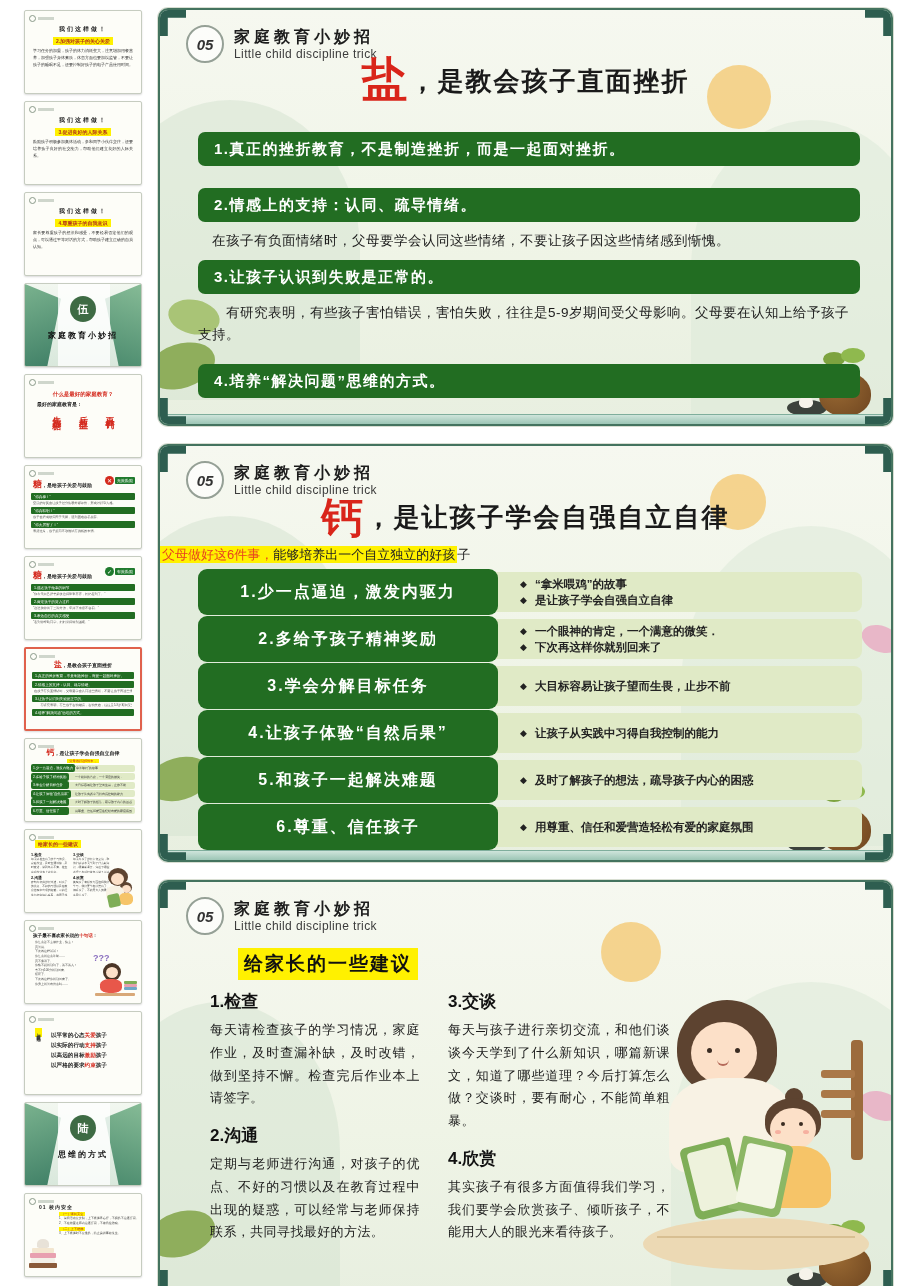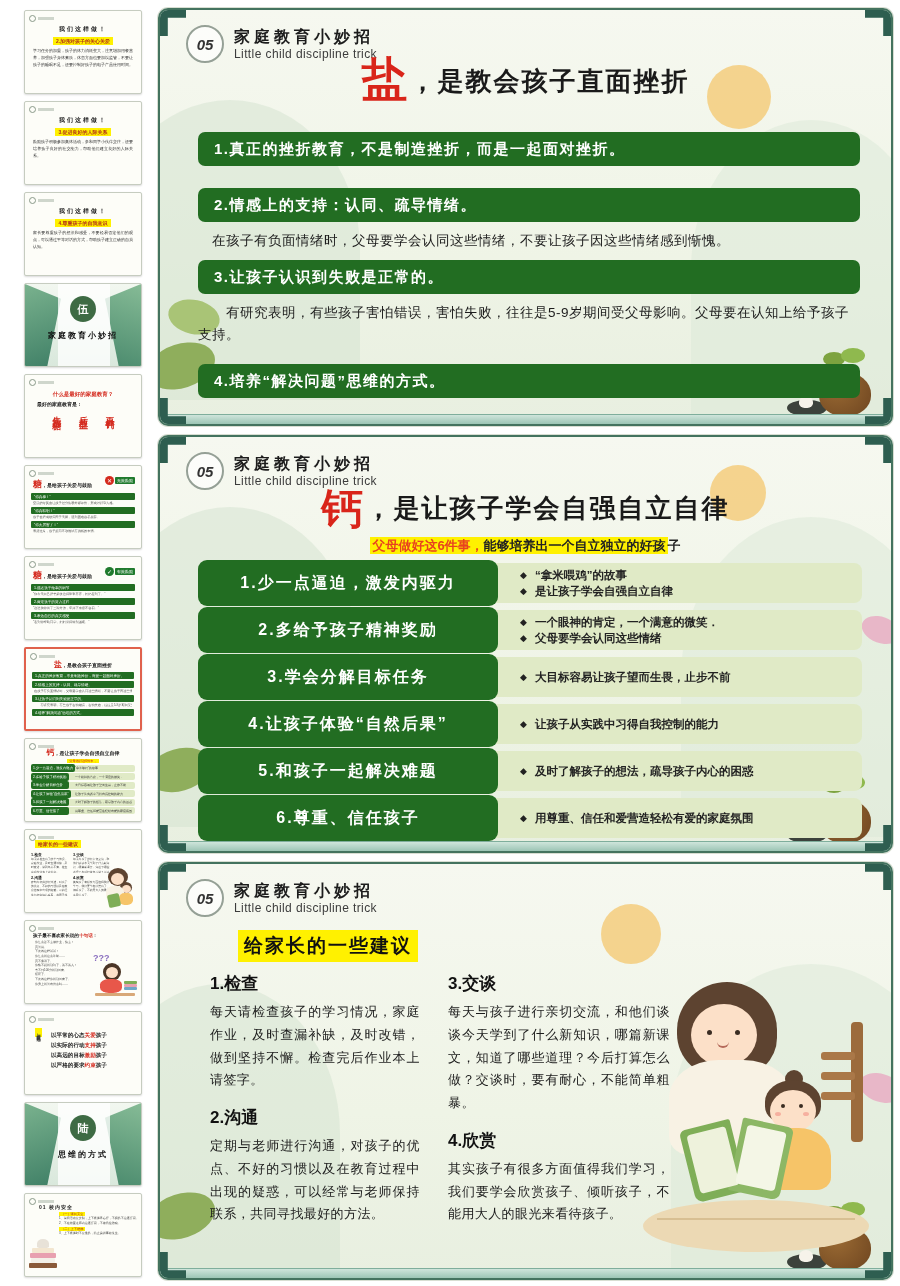--- a/index.html
+++ b/index.html
@@ -75,21 +75,21 @@
   .t-motto-line .red { color:#d42a1e; }
   .t-safe-title { font-size:5px; font-weight:bold; color:#222; margin:10px 0 2px 14px; letter-spacing:1px; }
   .t-safe-tag { display:block; width:fit-content; background:#fff100; color:#b23217;
     font-size:3.2px; margin:1px 0 0 34px; padding:0 2px; }
   .t-safe-line { font-size:3px; color:#444; margin-left:34px; line-height:1.6; white-space:nowrap; overflow:hidden; }
   .t-books { position:absolute; left:4px; bottom:8px; width:30px; height:30px; }
   .t-book { position:absolute; left:0; border-radius:1px; }
 
   
   .main { position:absolute; left:150px; top:0; width:750px; padding:8px 7px 0 8px; }
-  .slide { position:relative; width:735px; height:418px; margin-bottom:9px;
+  .slide { position:relative; width:735px; height:418px; margin-bottom:18px;
     background:linear-gradient(180deg,#f6f8f0 0%,#eff4e6 60%,#e8efe0 100%);
     border:2px solid #44735f; border-radius:10px; overflow:hidden;
     box-shadow:0 0 0 1px #d8ded2; }
   .corner { position:absolute; width:26px; height:26px; background:#2e5e50; z-index:5;
     clip-path:polygon(0 0,100% 0,100% 30%,30% 30%,30% 100%,0 100%); }
   .corner.tl { left:0; top:0; }
   .corner.tr { right:0; top:0; transform:scaleX(-1); }
   .corner.bl { left:0; bottom:0; transform:scaleY(-1); }
   .corner.br { right:0; bottom:0; transform:scale(-1,-1); }
   .water { position:absolute; left:0; right:0; bottom:0; height:10px;
@@ -117,21 +117,21 @@
     display:flex; justify-content:center; align-items:flex-end; gap:2px; }
   .big-char { color:#d9251a; font-size:46px; font-weight:bold; line-height:.95; }
   .big-rest { color:#1a1a1a; font-size:26px; font-weight:bold; letter-spacing:2px; padding-bottom:3px; }
 
   .gbar { position:absolute; left:38px; width:662px; height:34px; background:#226d22;
     border-radius:7px; color:#fff; font-size:15px; font-weight:bold; letter-spacing:1.5px;
     display:flex; align-items:center; padding-left:16px; z-index:6; }
   .note { position:absolute; left:38px; width:664px; font-size:13.5px; color:#1c1c1c;
     line-height:1.65; letter-spacing:.5px; z-index:6; }
 
-  .cal-sub { position:absolute; left:0; width:100%; text-align:center; z-index:6; font-size:13px; font-weight:bold; }
+  .cal-sub { position:absolute; left:0; width:100%; z-index:6; font-size:13px; font-weight:normal; }
   .cal-sub .hl { background:#fff100; padding:1px 2px; }
   .cal-sub .red { color:#e8421f; }
   .cal-sub .blk { color:#222; }
   .cal-sub .tail { color:#222; }
   .crow { position:absolute; left:38px; width:664px; height:40px; background:#e0eac6;
     border-radius:8px; z-index:6; }
   .crow .pill { position:absolute; left:0; top:-3px; width:300px; height:46px;
     background:#226d22; border-radius:9px; color:#fff; font-size:16px; font-weight:bold;
     letter-spacing:2px; display:flex; align-items:center; justify-content:center; }
   .crow .bullets { position:absolute; left:322px; top:0; height:100%; display:flex;
@@ -479,21 +479,21 @@
     </div>
     <div class="crow" style="top:173px;">
       <span class="pill">2.多给予孩子精神奖励</span>
       <div class="bullets">
         <div class="blt">
             <span class="dia">◆</span>
             <span>一个眼神的肯定，一个满意的微笑．</span>
           </div>
         <div class="blt">
             <span class="dia">◆</span>
-            <span>父母要学会认同这些情绪</span>
+            <span>下次再这样你就别回来了</span>
           </div>
       </div>
     </div>
     <div class="crow" style="top:220px;">
       <span class="pill">3.学会分解目标任务</span>
       <div class="bullets">
         <div class="blt">
             <span class="dia">◆</span>
             <span>大目标容易让孩子望而生畏，止步不前</span>
           </div>

